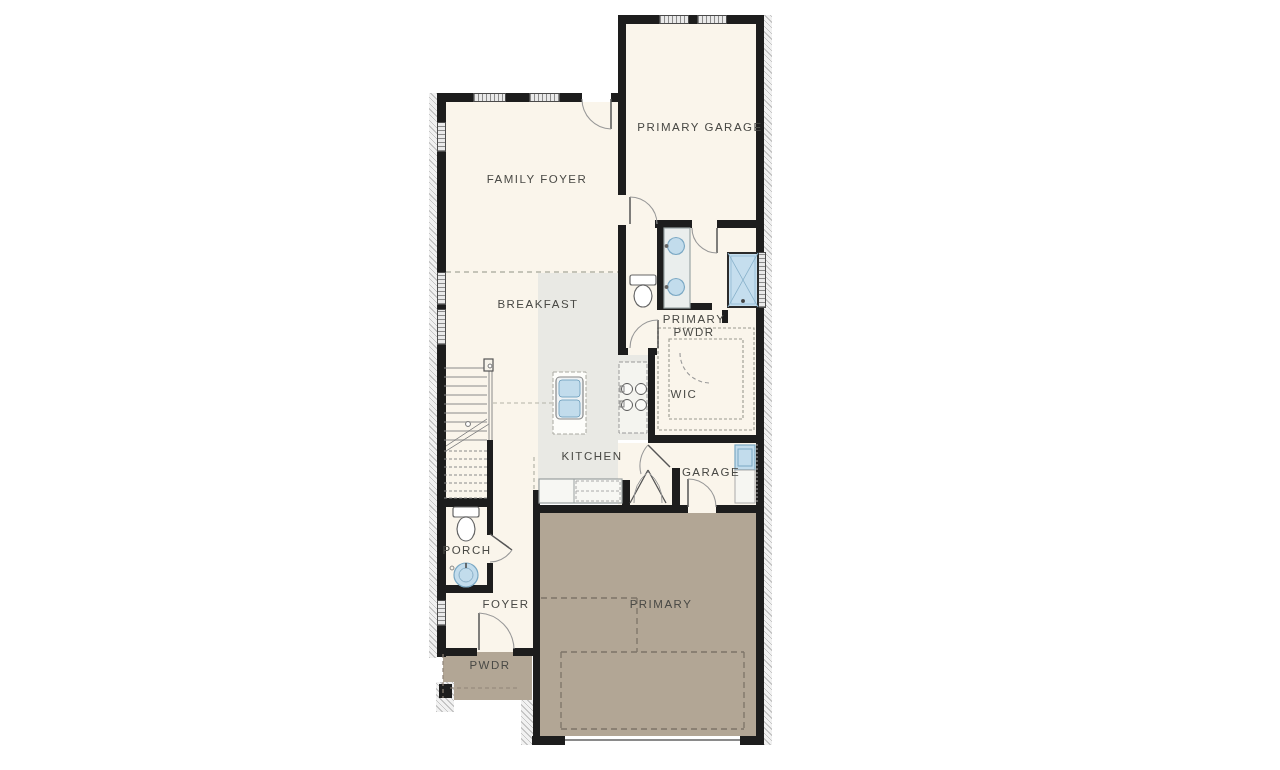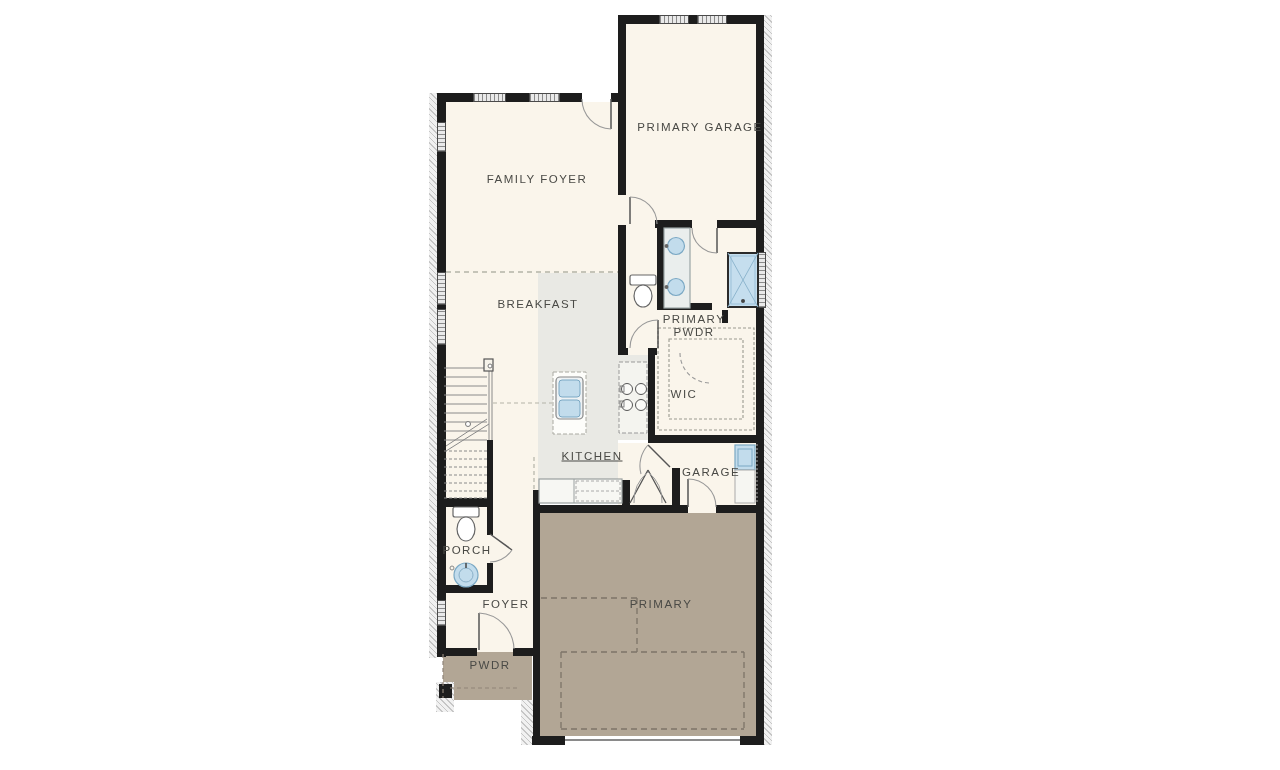--- a/index.html
+++ b/index.html
@@ -208,20 +208,20 @@
       <path d="M466,563 V568" stroke="#444" stroke-width="1.5"></path>
       <circle cx="452" cy="568" r="2" fill="none" stroke="#888" stroke-width="1"></circle>
     </g>
   </svg>
 
   <div class="room-label" style="left:537px;top:179px;">FAMILY FOYER</div>
   <div class="room-label" style="left:700px;top:127px;">PRIMARY GARAGE</div>
   <div class="room-label" style="left:538px;top:304px;">BREAKFAST</div>
   <div class="room-label wrap" style="left:694px;top:326px;">PRIMARY PWDR</div>
   <div class="room-label" style="left:672px;top:394px;margin-left:12px;">WIC</div>
-  <div class="room-label" style="left:592px;top:456px;text-decoration:underline;">KITCHEN</div>
+  <div class="room-label" style="left:592px;top:456px;">KITCHEN</div>
   <div class="room-label" style="left:711px;top:472px;">GARAGE</div>
   <div class="room-label" style="left:467px;top:550px;">PORCH</div>
   <div class="room-label" style="left:506px;top:604px;">FOYER</div>
   <div class="room-label" style="left:661px;top:604px;">PRIMARY</div>
   <div class="room-label" style="left:490px;top:665px;">PWDR</div>
 
 </div>
 
 </body></html>

